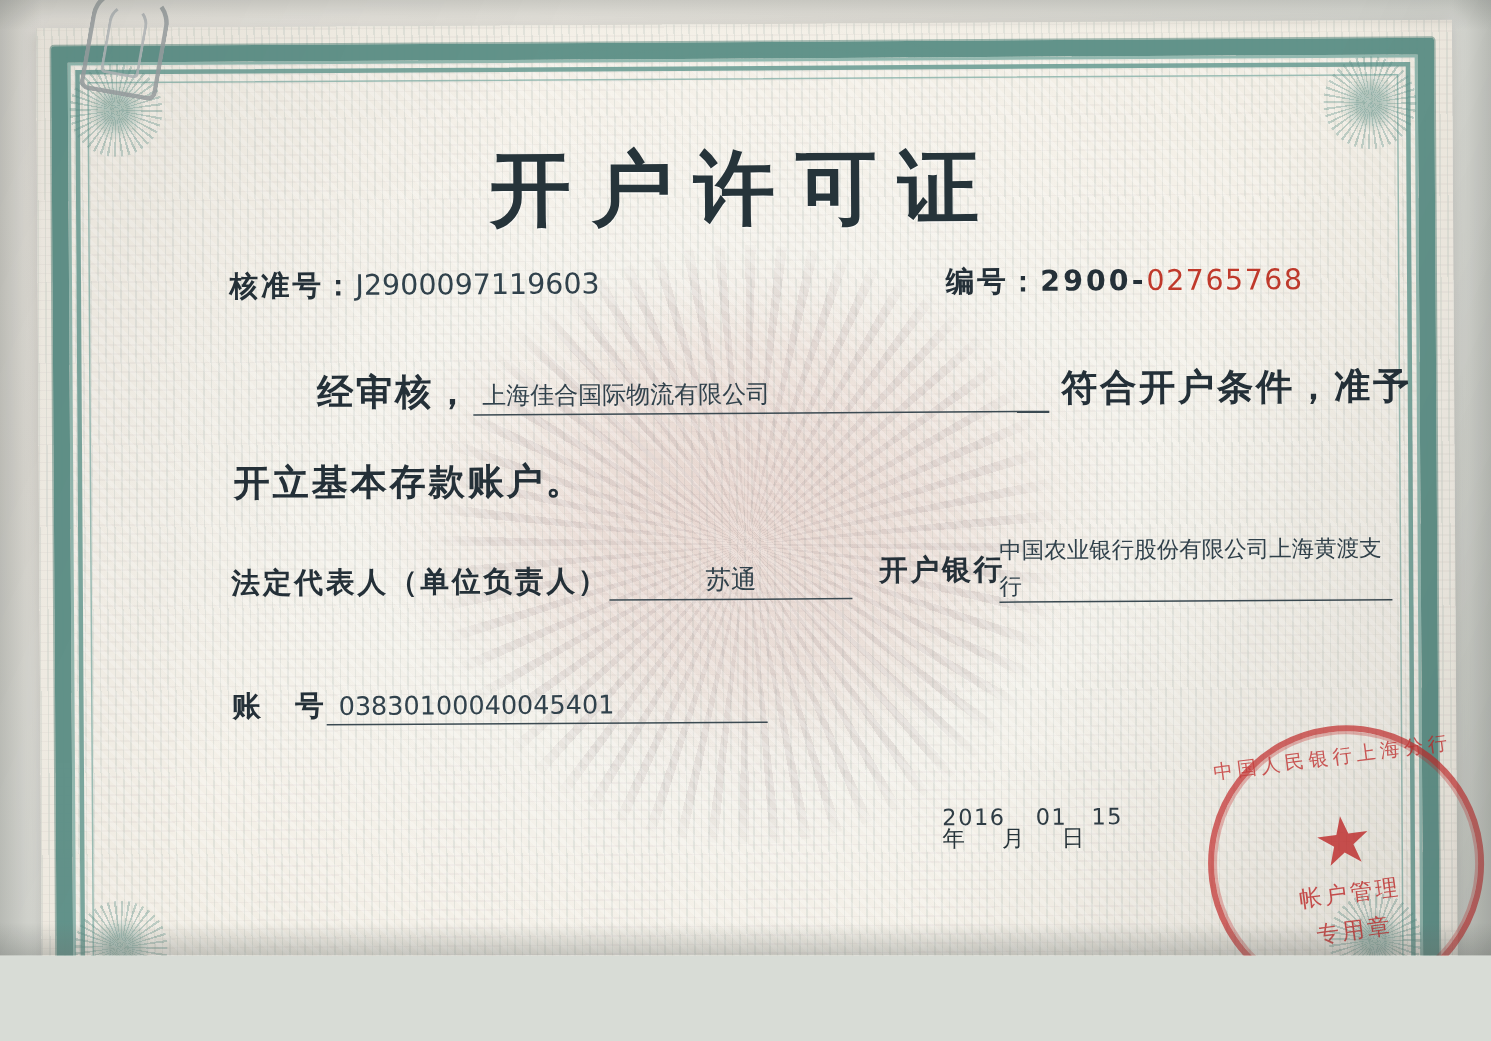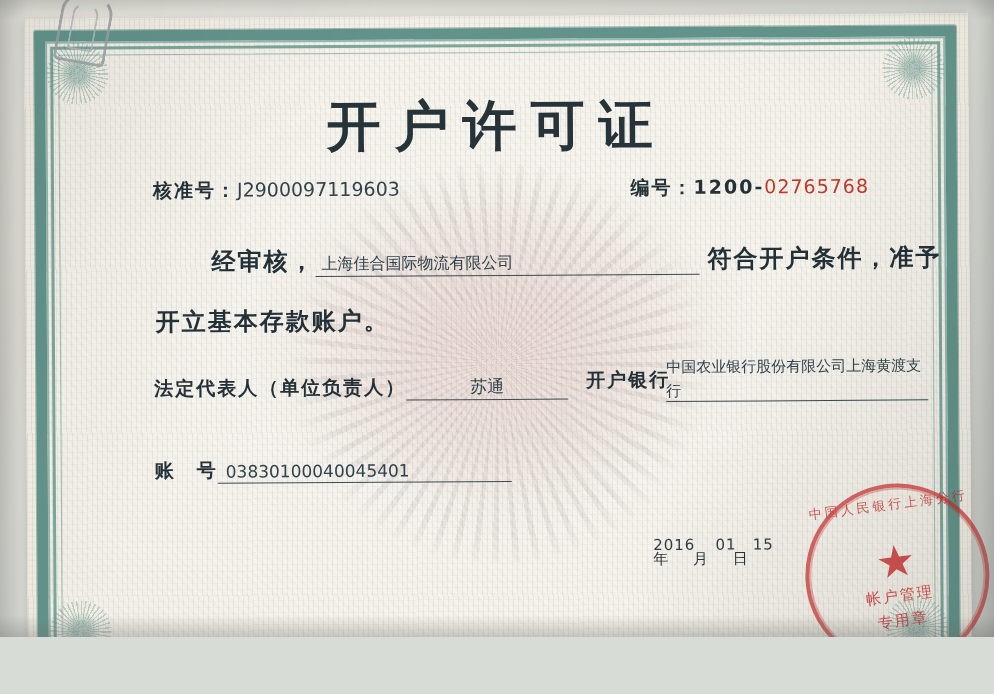--- a/index.html
+++ b/index.html
@@ -136,21 +136,21 @@
   }
 
   
   #account-row{left:128px;top:440px;font-size:19px;}
 
   
   #issuer{
     position:absolute;left:620px;top:492px;font-size:17px;color:#26343a;letter-spacing:1px;
   }
   #date-row{
-    position:absolute;left:626px;top:520px;font-size:16px;color:#26343a;letter-spacing:1px;
+    position:absolute;left:601px;top:520px;font-size:16px;color:#26343a;letter-spacing:1px;
   }
   .datenum{font-size:15px;color:#2f3d45;}
 
   
   #seal{
     position:absolute;left:778px;top:470px;width:176px;height:176px;
     border-radius:50%;
     border:4px solid rgba(200,40,40,.78);
     box-shadow:inset 0 0 0 2px rgba(200,40,40,.35);
     opacity:.88;
@@ -211,21 +211,21 @@
 
     <div class="content">
 
       <div class="title">开户许可证</div>
 
       <div class="row" id="approval-row">
         <span class="lbl">核准号：</span><span class="val hand">J2900097119603</span>
       </div>
 
       <div class="row" id="serial-row">
-        <span class="lbl">编号：1200-</span><span class="red">02765768</span>
+        <span class="lbl">编号：2900-</span><span class="red">02765768</span>
       </div>
 
       <div class="row" id="body-line1">
         <span class="lbl">经审核，</span><span class="underline hand" style="width:372px;font-size:16px;padding:0 6px 1px 6px;">上海佳合国际物流有限公司</span><span class="lbl" style="margin-left:8px;">符合开户条件，准予</span>
       </div>
 
       <div class="row lbl" id="body-line2">开立基本存款账户。</div>
 
       <div class="row" id="legal-row">
         <span class="lbl">法定代表人（单位负责人）</span><span class="underline hand" style="width:150px;font-size:17px;padding:0 6px 1px 6px;text-align:center;">苏通</span>

